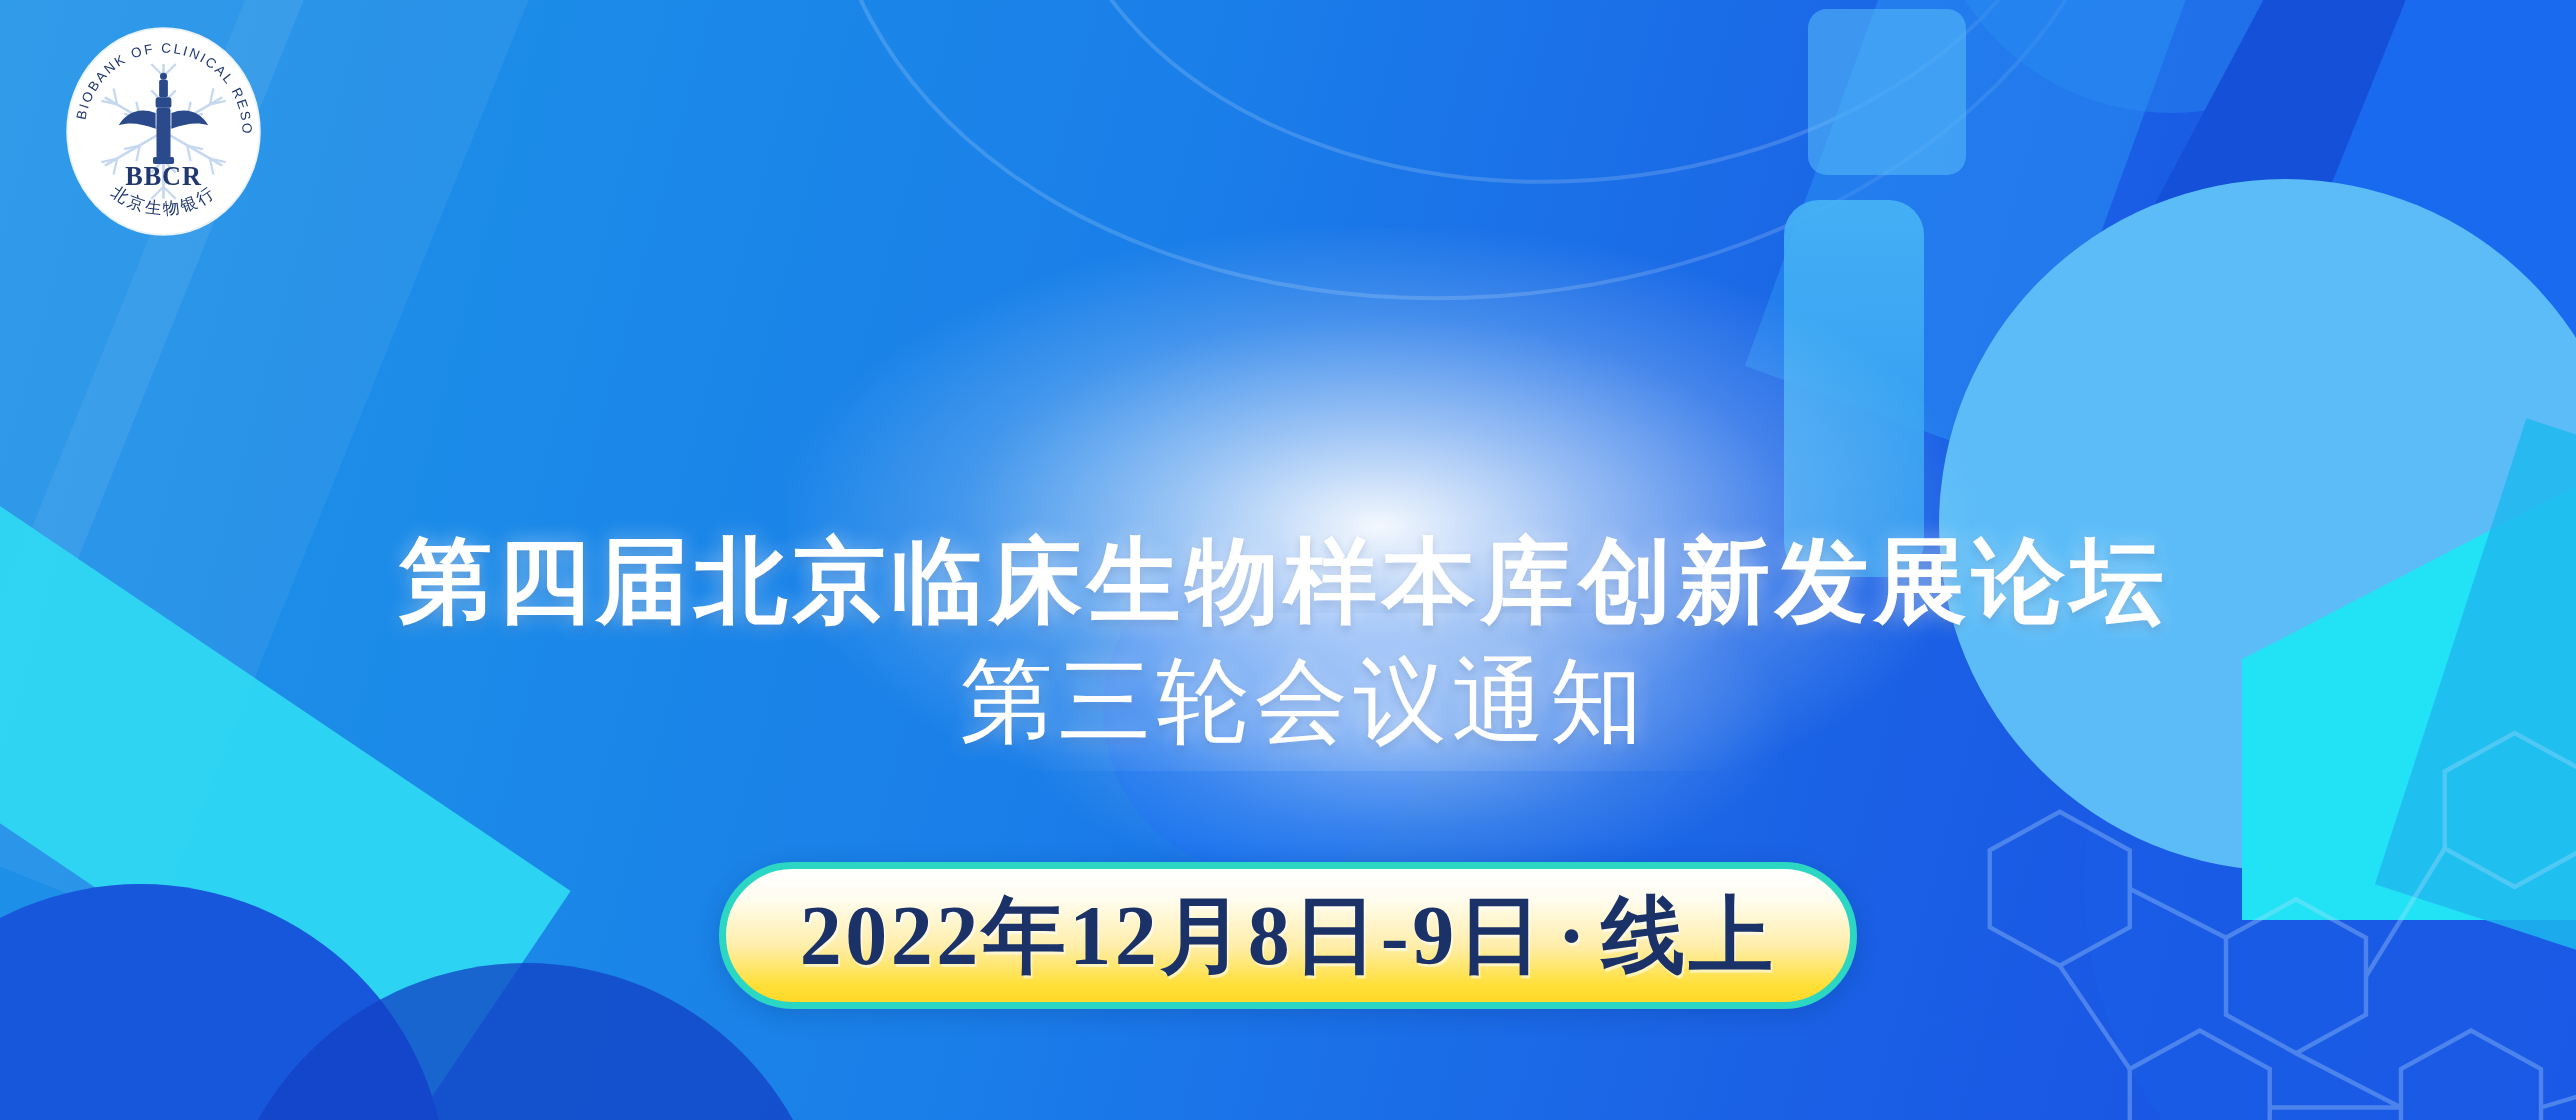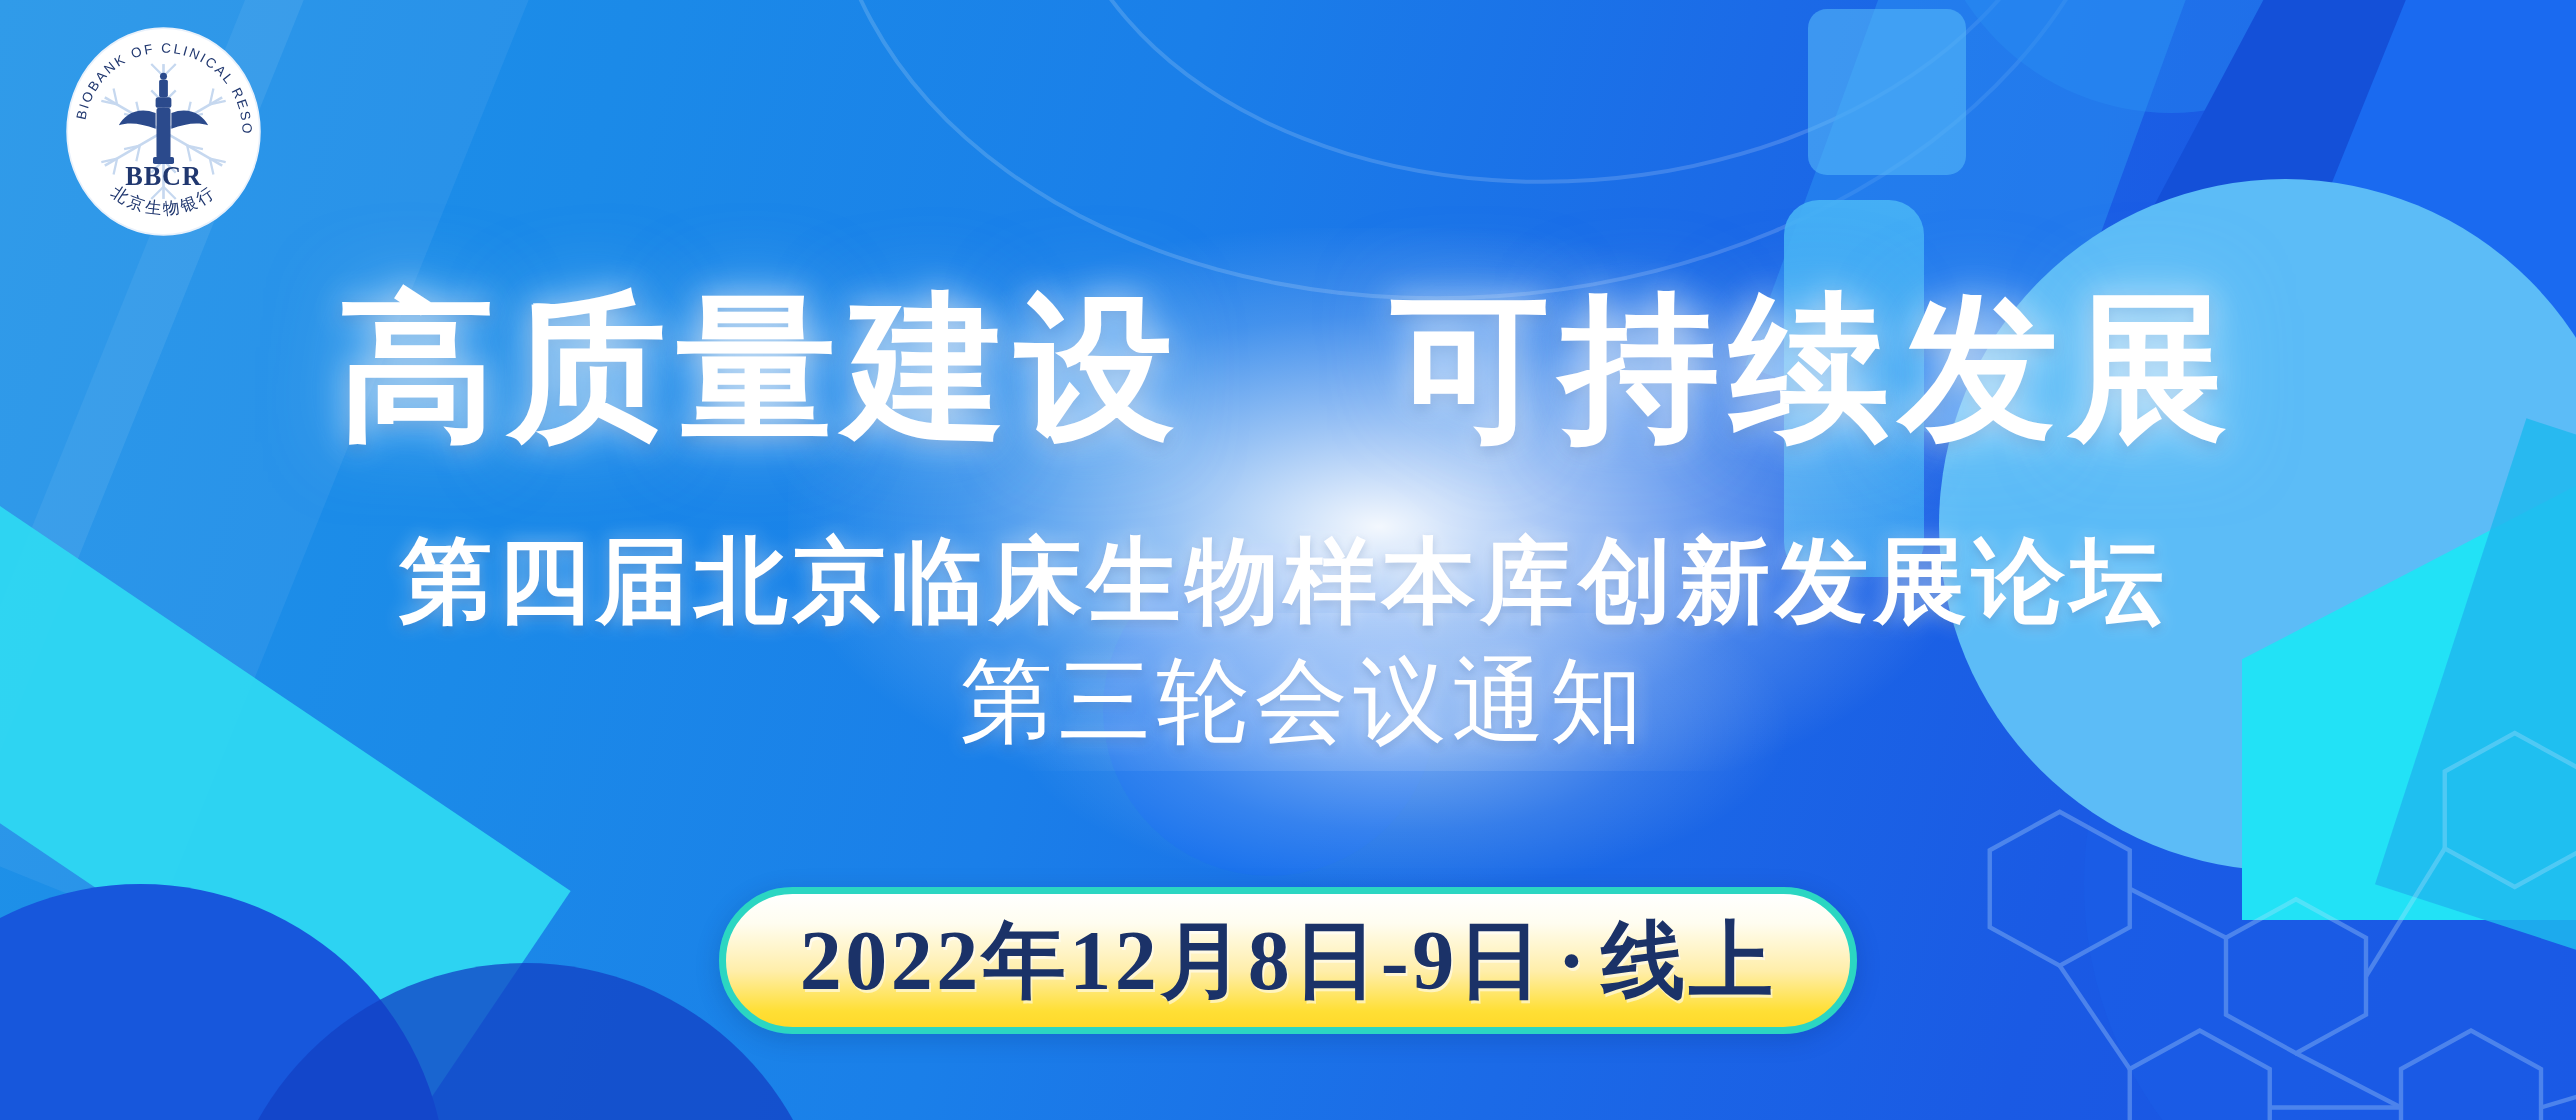--- a/index.html
+++ b/index.html
@@ -143,21 +143,20 @@
     white-space:nowrap;
     margin-left:32px;
   }
   .pillwrap{position:absolute;left:0;right:0;top:862px;display:flex;justify-content:center;}
   .pill{
     display:inline-flex;align-items:center;justify-content:flex-start;
     padding:0 74px;height:147px;border-radius:79px;
     border:7.9px solid #2bd6c2;
     background:linear-gradient(180deg,#ffffff 0%,#fffdf0 22%,#ffeeaa 58%,#ffdf35 88%,#ffd92a 100%);
     box-shadow:0 5.3px 23px rgba(8,40,110,.22);
-    margin-top:25px;
   }
   .pill-text{
     font-family:"Liberation Serif","DejaVu Serif",serif;
     font-size:84px;font-weight:bold;color:#1b3268;letter-spacing:3.5px;
     white-space:nowrap;
     text-shadow:1.8px 2.6px 0 rgba(255,255,255,.55);
   }
   .pill-text .dot{padding:0 12.3px;}
 </style>
 </head>
@@ -248,25 +247,20 @@
       </text>
       <text font-family="Liberation Sans, sans-serif" font-size="19" fill="#20376f" letter-spacing="3">
         <textPath href="#ringBot" startOffset="50%" text-anchor="middle">北京生物银行</textPath>
       </text>
       <ellipse cx="125" cy="125" rx="110" ry="118" fill="none" stroke="#e9f1fb" stroke-width="2"></ellipse>
     </svg>
   </div>
 
   <div class="content">
 
-    <div class="headline">
-      <span>高质量建设</span>
-      <span class="gap"></span>
-      <span>可持续发展</span>
-    </div>
 
     <div class="subtitle">第四届北京临床生物样本库创新发展论坛</div>
     <div class="subtitle2">第三轮会议通知</div>
 
     <div class="pillwrap">
       <div class="pill">
         <span class="pill-text">
           <span>2022年12月8日-9日</span><span class="dot">·</span><span>线上</span>
         </span>
       </div>

